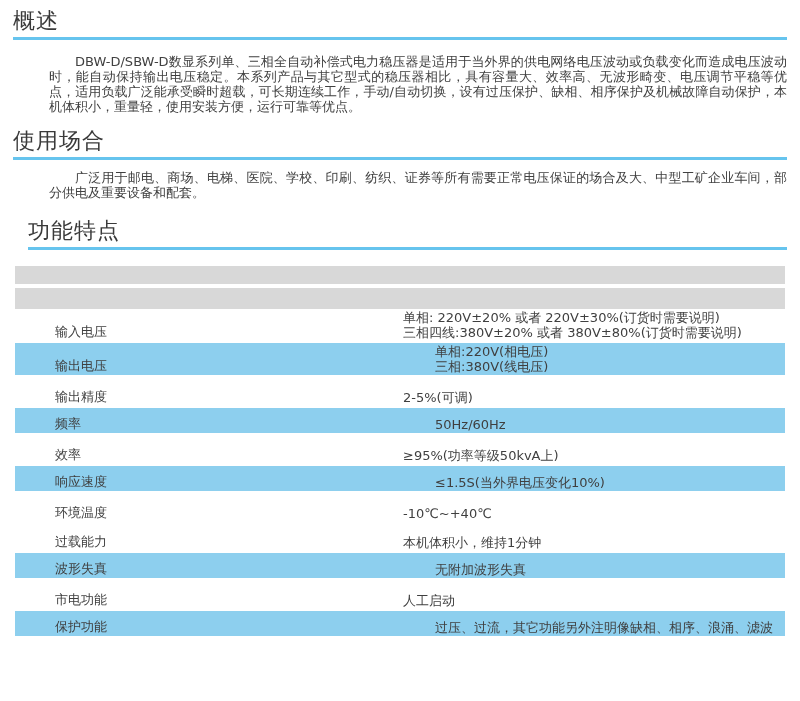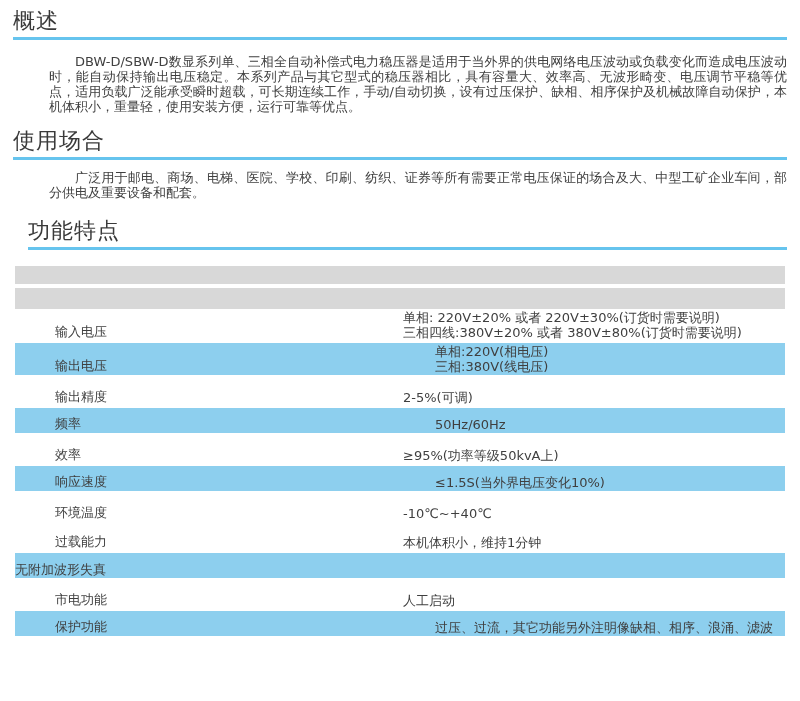--- a/index.html
+++ b/index.html
@@ -124,20 +124,21 @@
 
 
   <div class="row">
     <div class="cell-label">过载能力</div>
     <div class="cell-value">
             <div>本机体积小，维持1分钟</div>
           </div>
   </div>
 
   <div class="row blue">
+    <div class="cell-label">波形失真</div>
     <div class="cell-value">
             <div>无附加波形失真</div>
           </div>
   </div>
 
   <div class="row">
     <div class="cell-label">市电功能</div>
     <div class="cell-value">
             <div>人工启动</div>
           </div>

